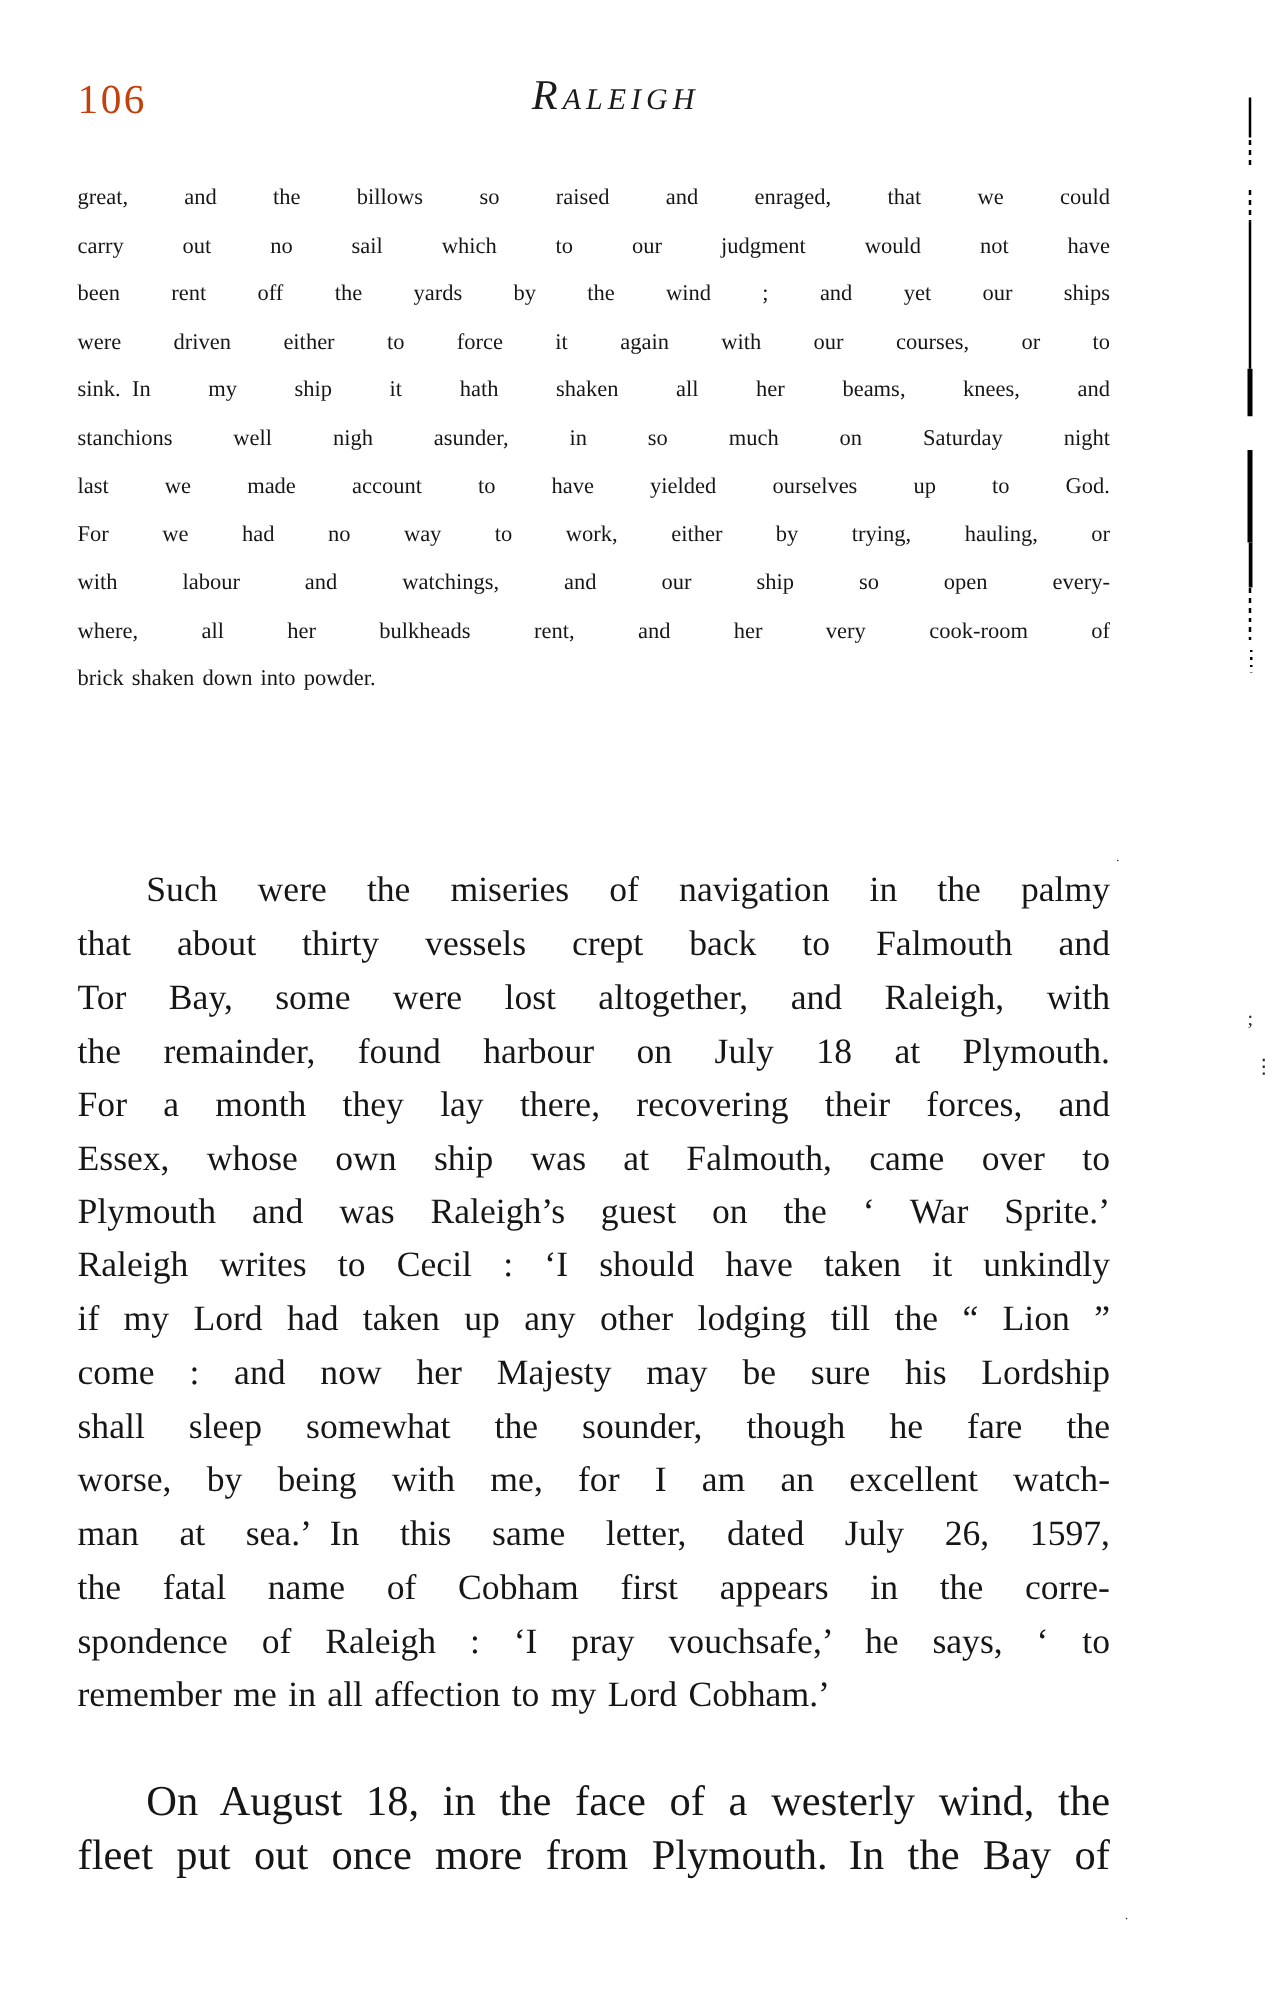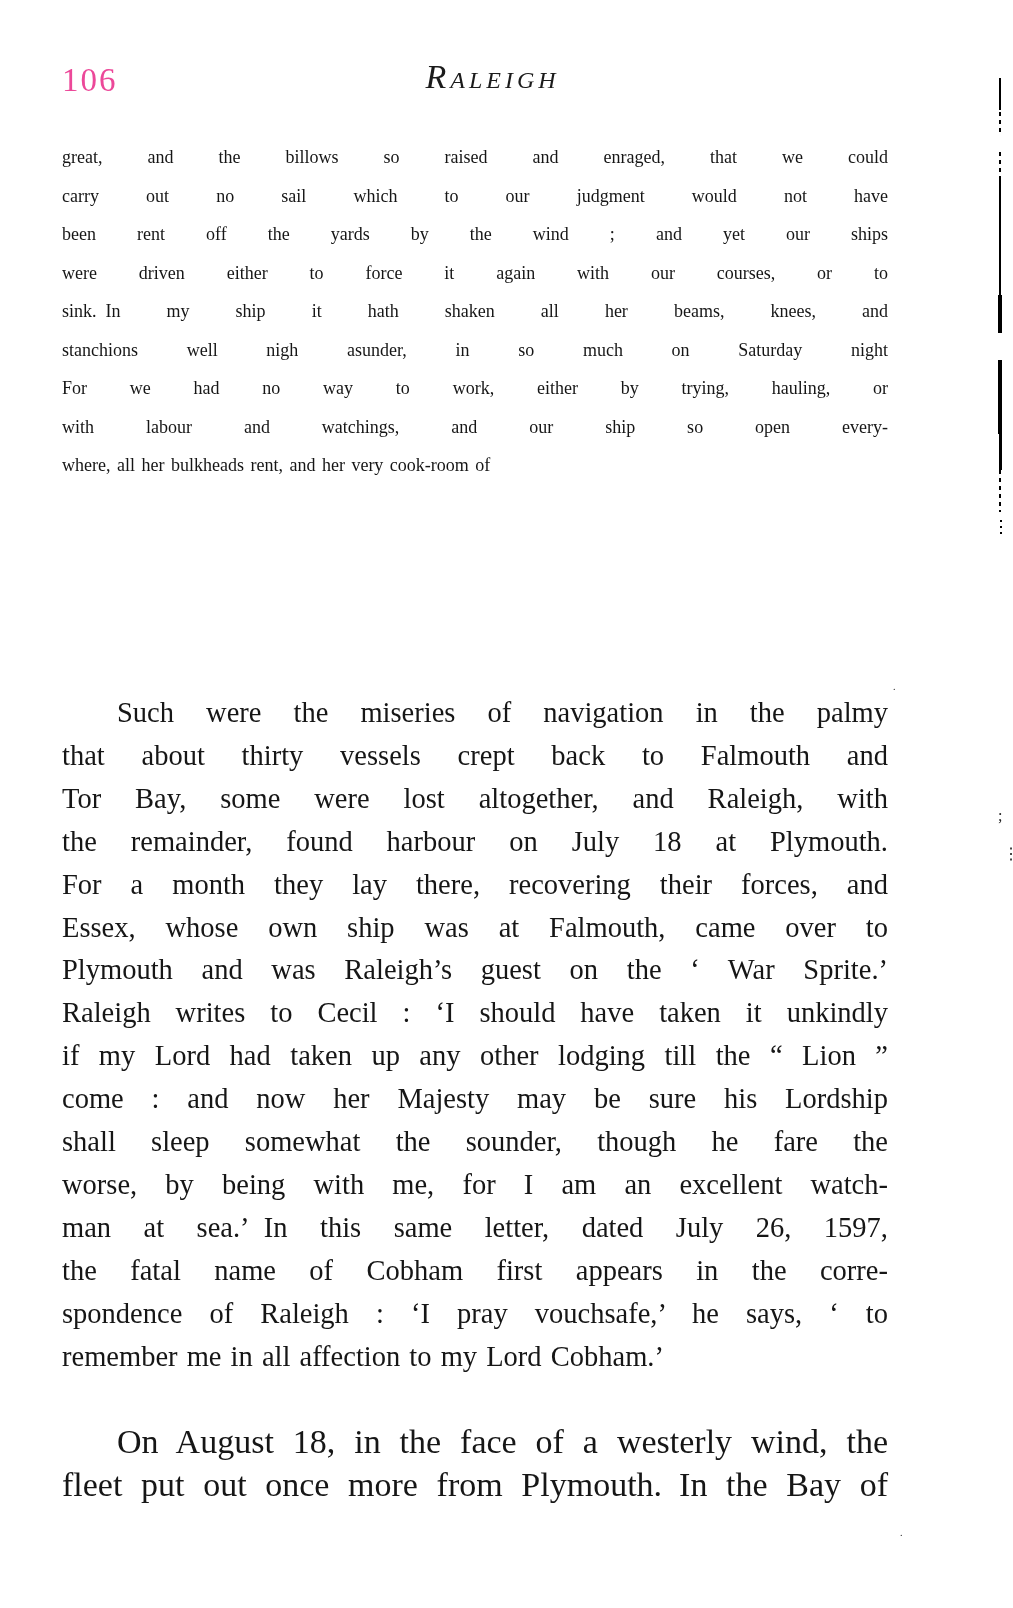--- a/index.html
+++ b/index.html
@@ -19,21 +19,21 @@
     position: absolute;
     inset: 0;
     background: #ffffff;
   }
   .page-number {
     position: absolute;
     top: 62px;
     left: 62px;
     font-size: 33px;
     letter-spacing: 2px;
-    color: #ec4899;
+    color: #c2410c;
   }
   .running-title {
     position: absolute;
     top: 58px;
     left: 0;
     width: 1013px;
     transform: translateX(-14px);
     text-align: center;
     font-style: italic;
     font-variant: small-caps;
@@ -100,23 +100,25 @@
   <div class="running-title">Raleigh</div>
 
   <div class="textblock quote-block end-short">
 
   <div class="line">great, and the billows so raised and enraged, that we could</div>
       <div class="line">carry out no sail which to our judgment would not have</div>
       <div class="line">been rent off the yards by the wind ; and yet our ships</div>
       <div class="line">were driven either to force it again with our courses, or to</div>
       <div class="line">sink. In my ship it hath shaken all her beams, knees, and</div>
       <div class="line">stanchions well nigh asunder, in so much on Saturday night</div>
+      <div class="line">last we made account to have yielded ourselves up to God.</div>
       <div class="line">For we had no way to work, either by trying, hauling, or</div>
       <div class="line">with labour and watchings, and our ship so open every-</div>
       <div class="line">where, all her bulkheads rent, and her very cook-room of</div>
+      <div class="line">brick shaken down into powder.</div>
     </div>
 
   <div class="textblock main-para-1 end-short indent-first">
 
   <div class="line">Such were the miseries of navigation in the palmy</div>
       <div class="line">that about thirty vessels crept back to Falmouth and</div>
       <div class="line">Tor Bay, some were lost altogether, and Raleigh, with</div>
       <div class="line">the remainder, found harbour on July 18 at Plymouth.</div>
       <div class="line">For a month they lay there, recovering their forces, and</div>
       <div class="line">Essex, whose own ship was at Falmouth, came over to</div>

